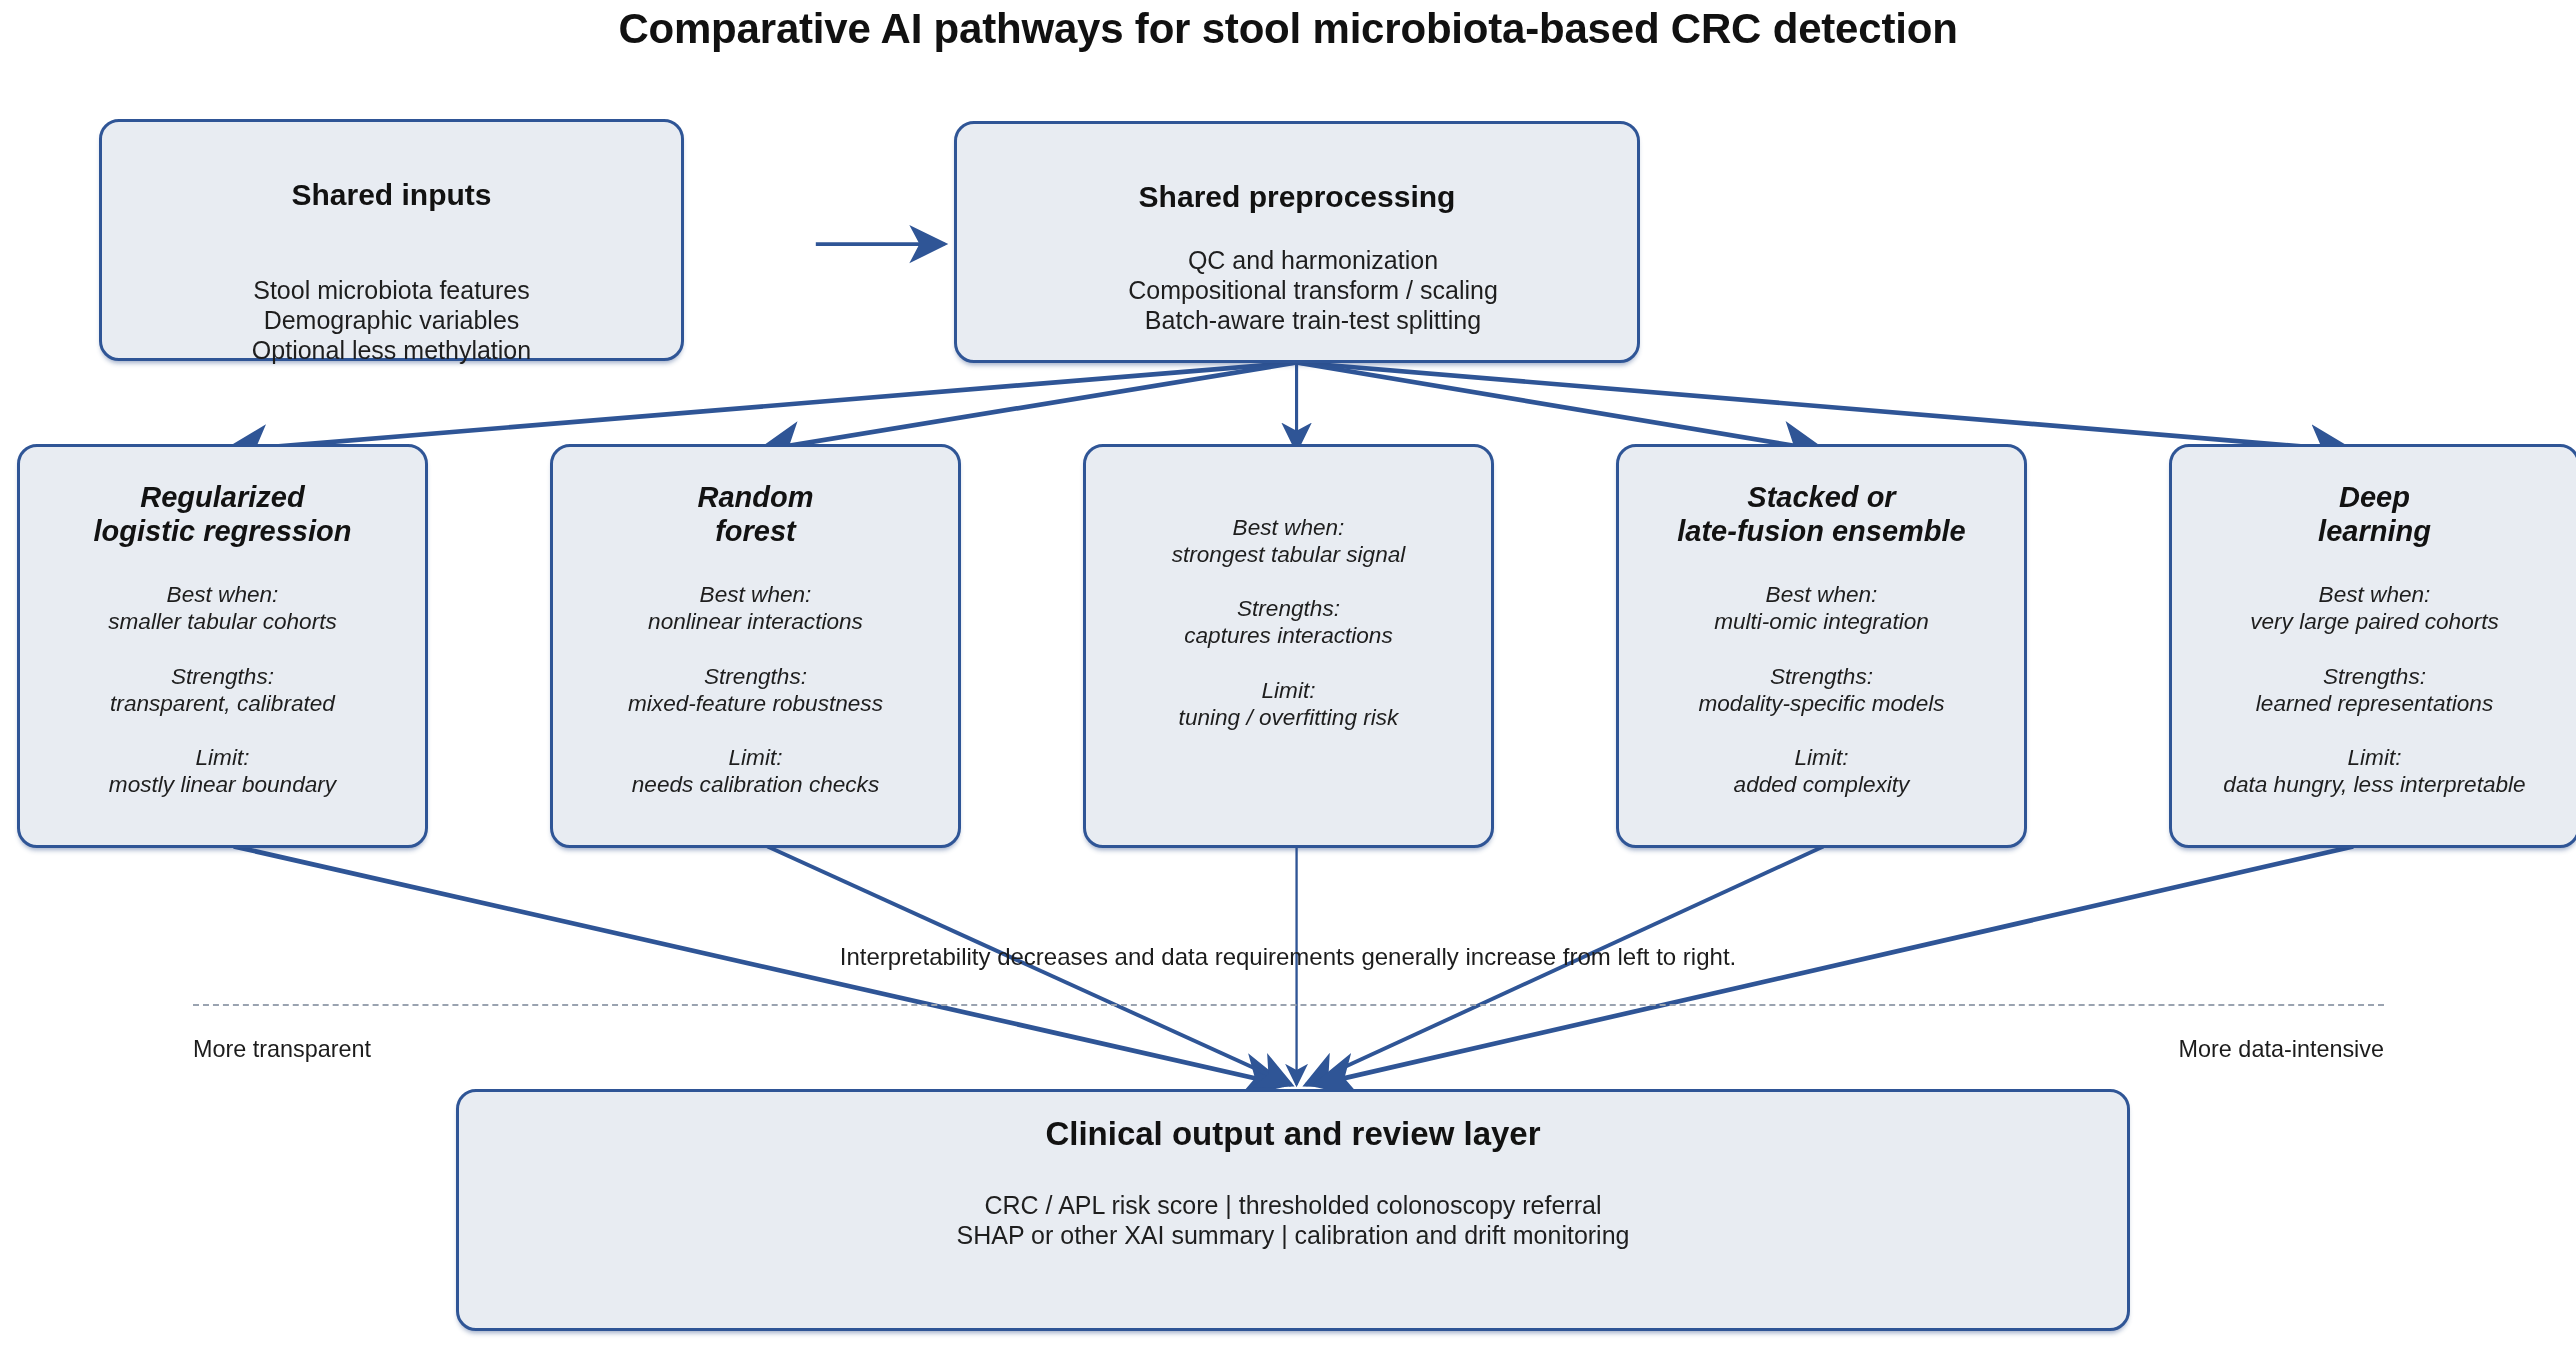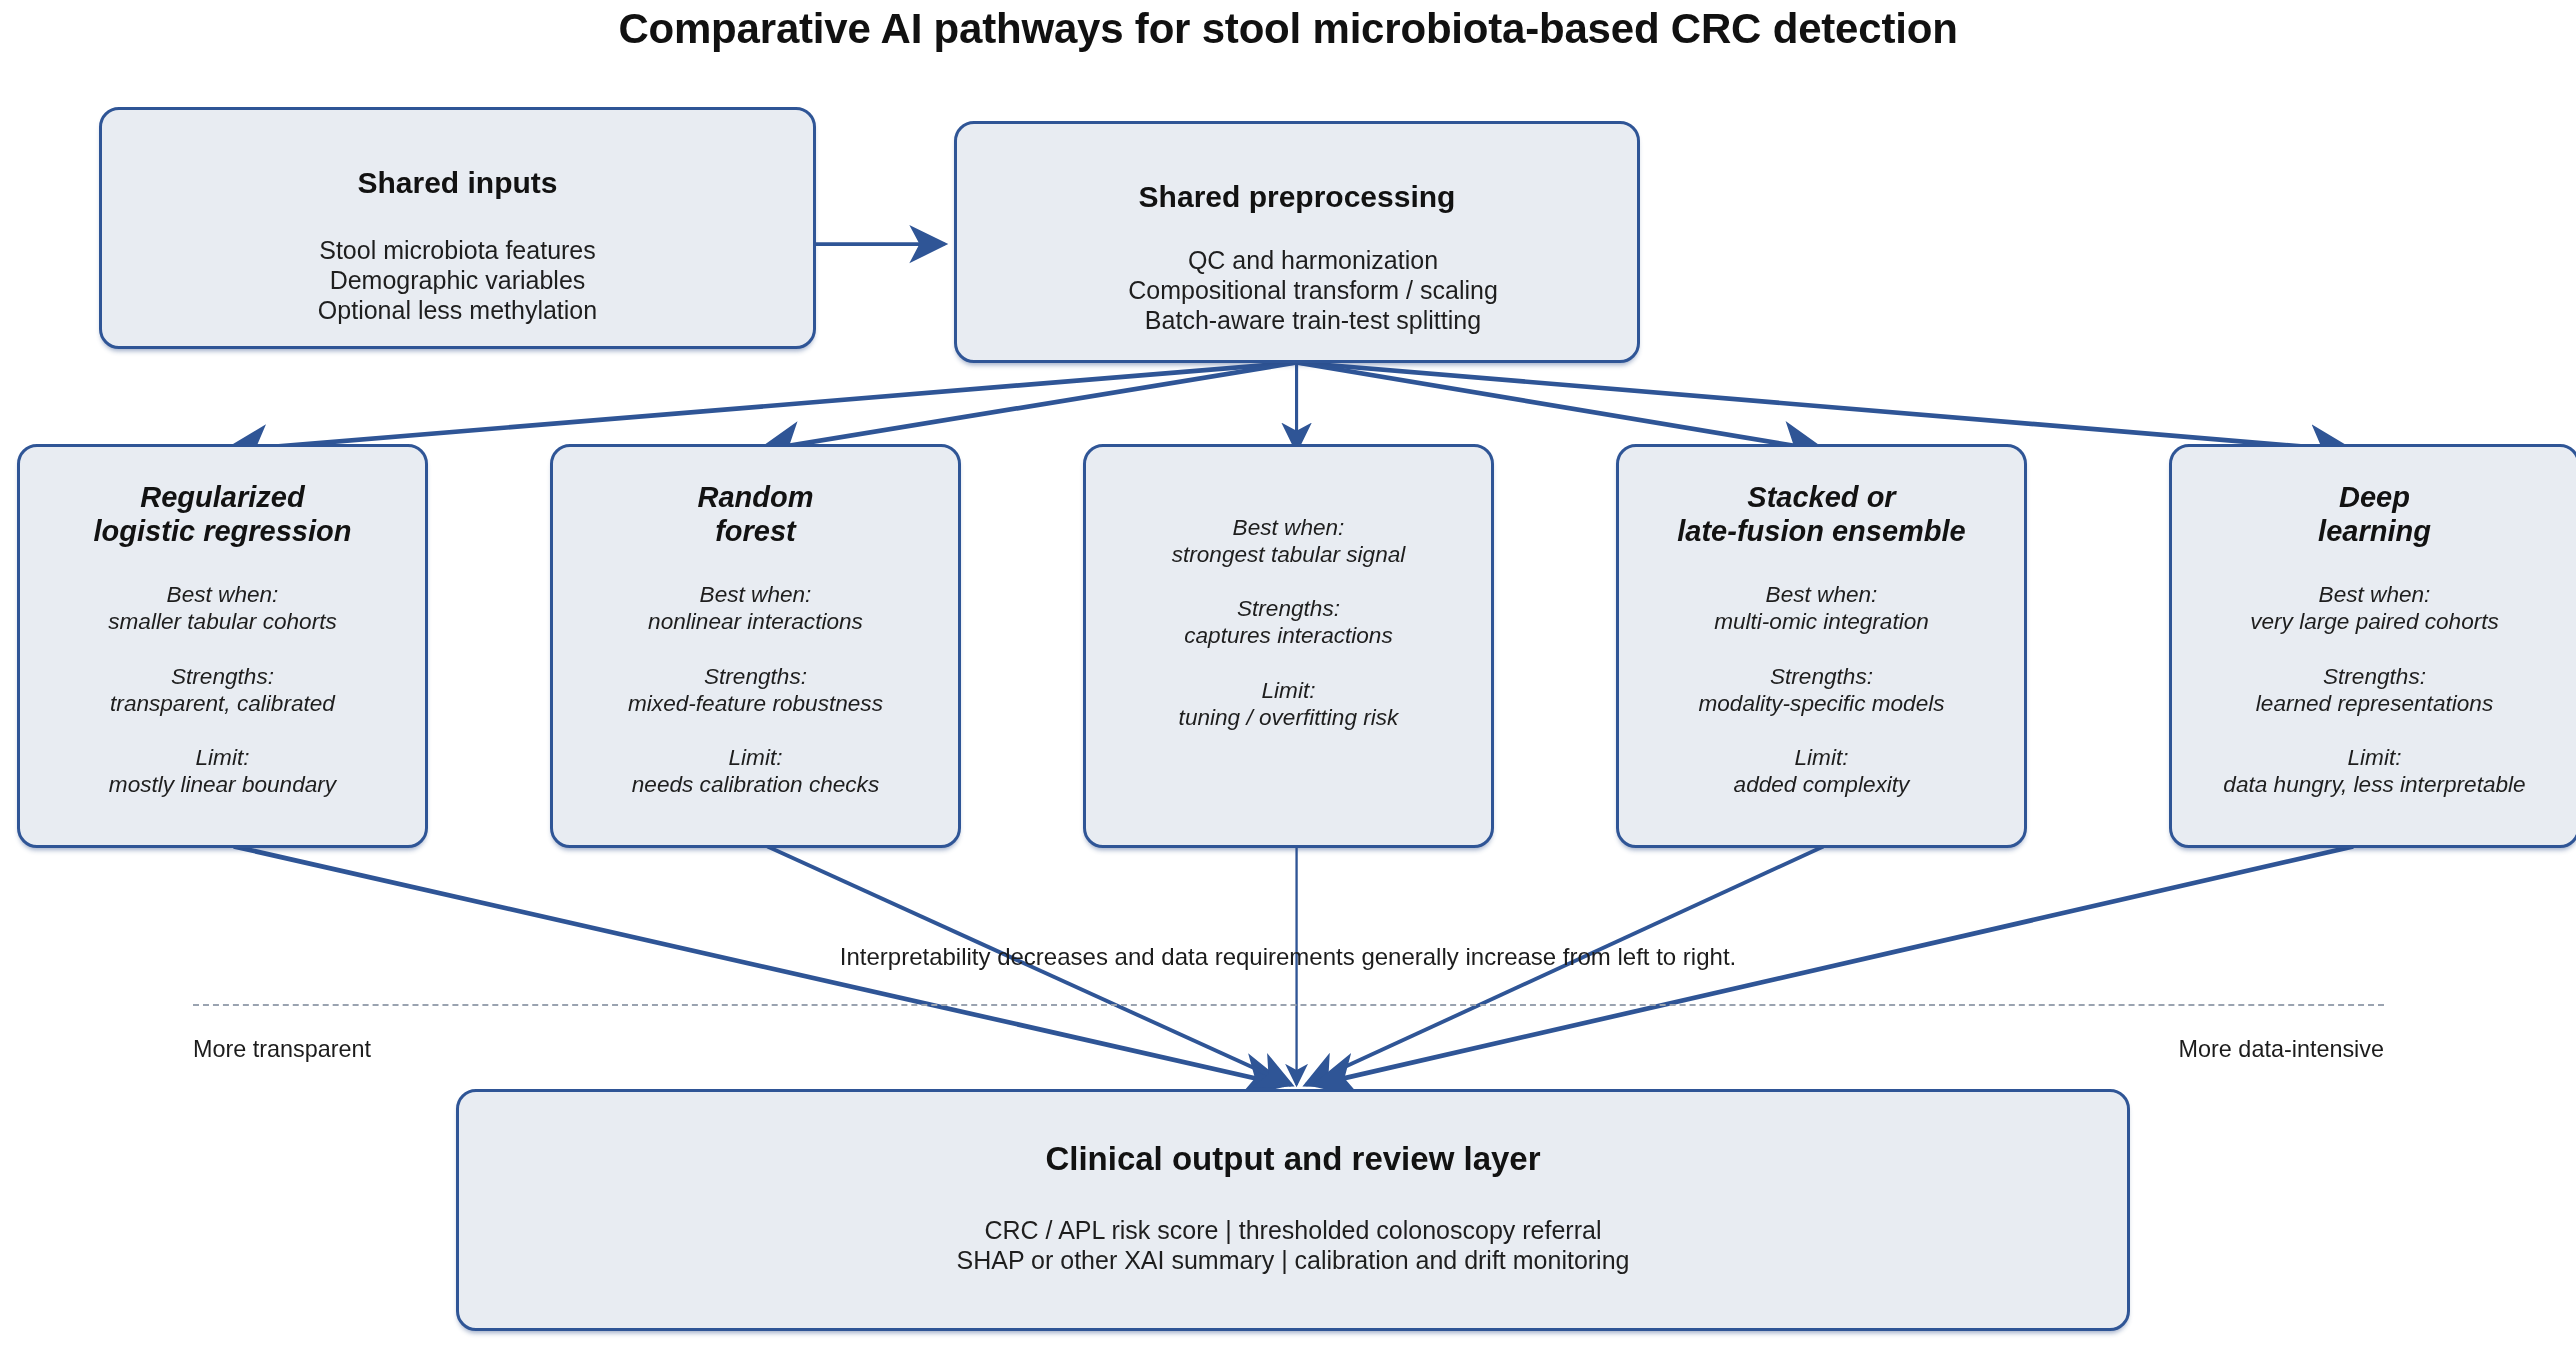--- a/index.html
+++ b/index.html
@@ -47,22 +47,23 @@
     line-height: 1.16;
     white-space: pre-line;
   }
   .node .body {
     color: #1e1e1e;
     line-height: 1.2;
     white-space: pre-line;
   }
   
   #n-inputs {
-    left: 99px; top: 107px; width: 717px; height: 242px;
+    left: 99px; top: 119px; width: 585px; height: 242px;
     padding-top: 56px;
+    gap: 28px;
   }
   #n-prep {
     left: 954px; top: 121px; width: 686px; height: 242px;
     padding-top: 56px;
   }
   #n-inputs .ttl, #n-prep .ttl { font-size: 30px; }
   #n-inputs .body, #n-prep .body { font-size: 25px; margin-top: 34px; }
   #n-prep .body { margin-top: 30px; margin-left: 32px; }
 
   
@@ -75,21 +76,21 @@
   .method .body { font-size: 22.6px; margin-top: 33px; }
   #m-0 { left: 17px; }
   #m-1 { left: 550px; }
   #m-2 { left: 1083px; }
   #m-3 { left: 1616px; }
   #m-4 { left: 2149px; margin-left: 20px; }
 
   
   #n-output {
     left: 456px; top: 1089px; width: 1674px; height: 242px;
-    padding-top: 48px;
+    padding-top: 23px;
   }
   #n-output .ttl { font-size: 33px; }
   #n-output .body { font-size: 25px; margin-top: 37px; }
 
   
   #axis-note {
     position: absolute;
     left: 0; top: 943px; width: 2576px;
     text-align: center;
     font-size: 24px;

